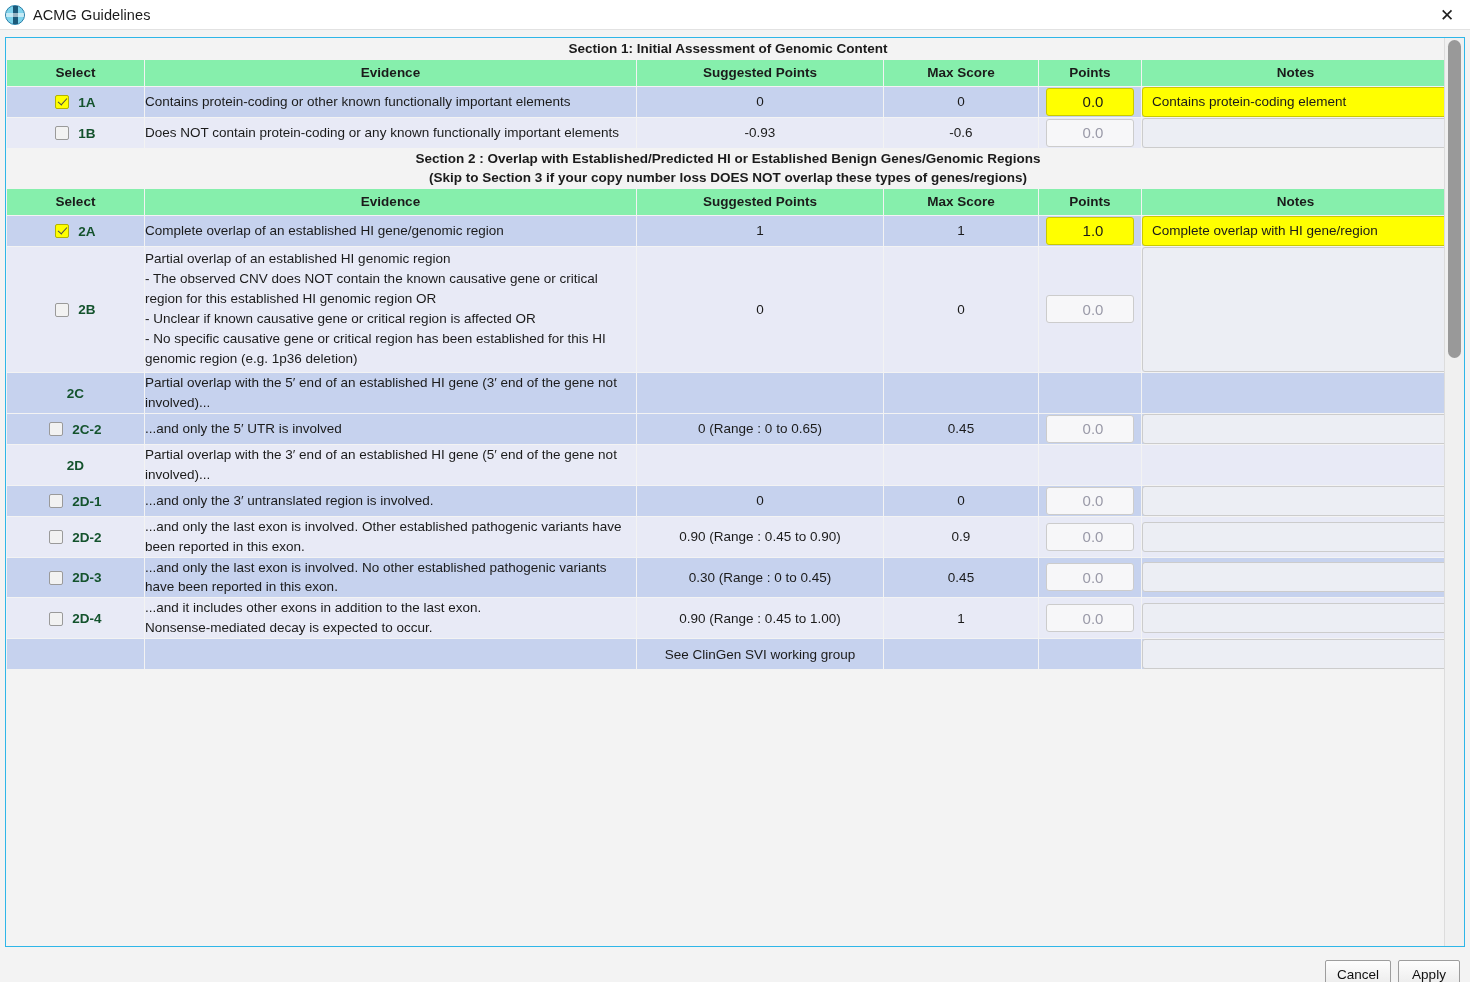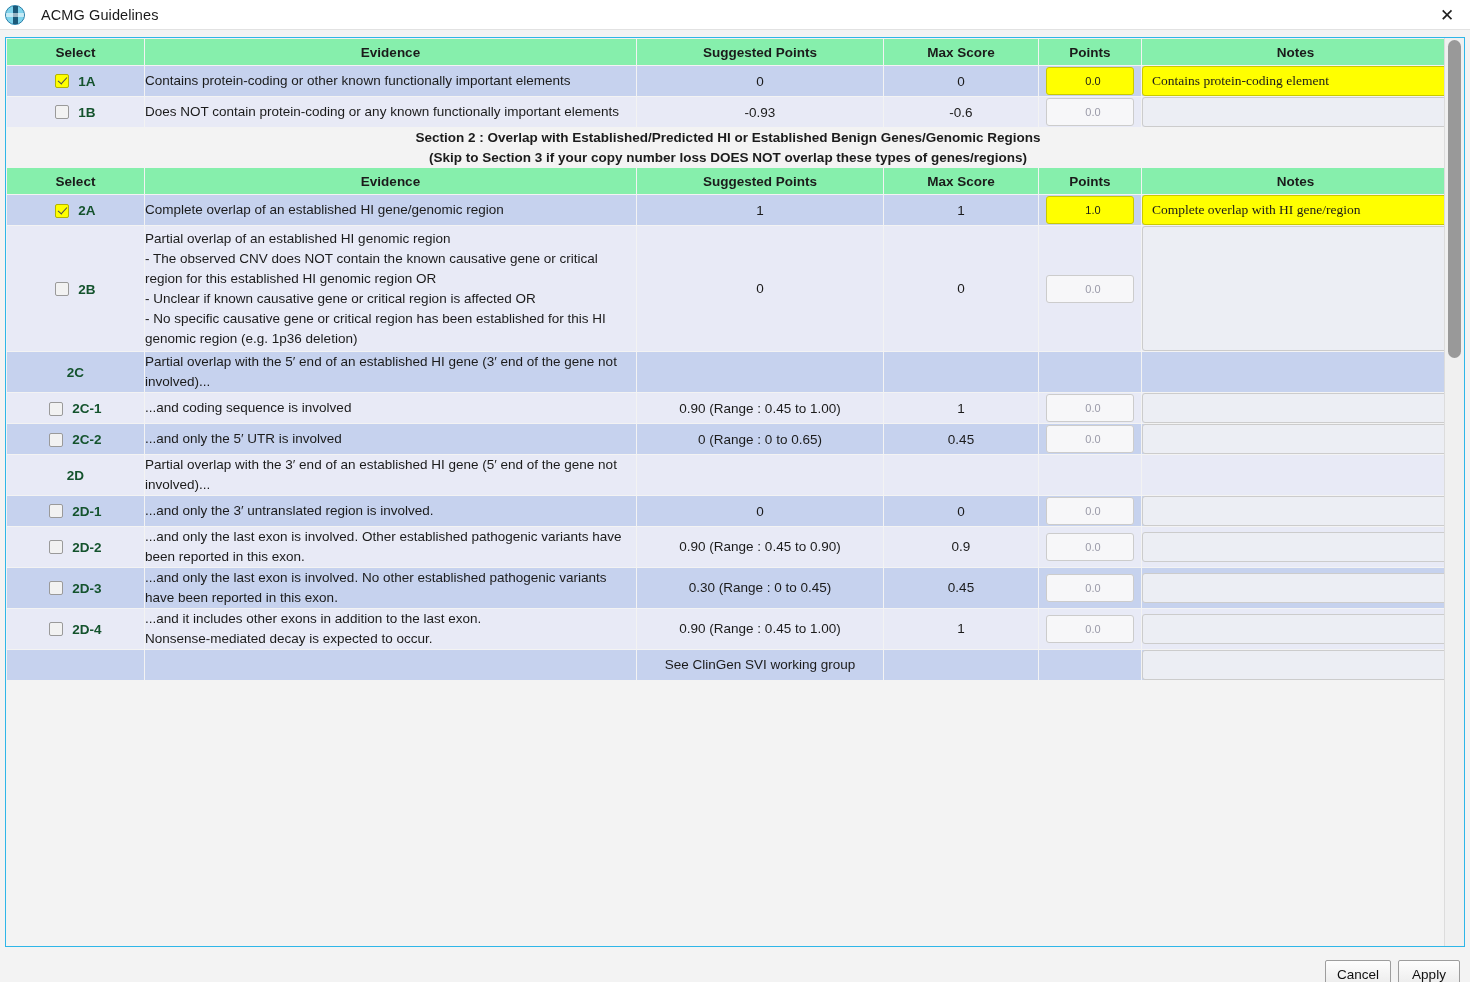--- a/index.html
+++ b/index.html
@@ -12,21 +12,20 @@
   }
 
   
   #titlebar {
     position: relative;
     height: 30px;
     background: #ffffff;
     border-bottom: 1px solid #e2e2e2;
     display: flex;
     align-items: center;
-    gap: 8px;
   }
   #app-logo {
     width: 20px; height: 20px;
     margin-left: 5px; margin-right: 8px;
     border-radius: 50%;
     background: #7fd3ec;
     border: 1px solid #2a7fa8;
     position: relative;
     flex: 0 0 auto;
   }
@@ -174,21 +173,21 @@
   .row-label.nocb { margin-left: 0; }
 
   .points-box {
     width: 88px;
     height: 28px;
     margin: 0 auto;
     border: 1px solid #ccc;
     border-radius: 3px;
     background: #f7f7f9;
     color: #9a9aa8;
-    font-size: 11px;
+    font-size: 15px;
     display: flex; align-items: center; justify-content: center;
     cursor: text;
     padding-left: 6px;
   }
   .points-box.active {
     background: #ffff00;
     border-color: #c9c900;
     color: #1a1a1a;
   }
   .notes-box {
@@ -198,21 +197,20 @@
     background: #eceef4;
     display: flex; align-items: center;
     padding: 0 9px;
     font-size: 13.5px;
     color: #1a1a1a;
     cursor: text;
   }
   .notes-box.active {
     background: #ffff00;
     border-color: #c9c900;
-    font-family: Liberation Serif, serif;
   }
   .notes-box.tall { height: 125px; align-items: flex-start; padding-top: 5px; }
 
   
   #vscroll {
     position: absolute;
     right: 0; top: 0;
     width: 20px; height: 100%;
     background: #f0f0f0;
     border-left: 1px solid #dcdcdc;
@@ -269,63 +267,66 @@
         <colgroup>
           <col class="c-select">
             <col class="c-evidence">
             <col class="c-suggest">
           <col class="c-max">
             <col class="c-points">
             <col class="c-notes">
         </colgroup>
         <tbody id="tbody">
             <tr>
-              <td class="col-head">Select</td>
-              <td class="col-head">Evidence</td>
-              <td class="col-head">Suggested Points</td>
-              <td class="col-head">Max Score</td>
-              <td class="col-head">Points</td>
-              <td class="col-head">Notes</td>
-            </tr>
-            <tr class="rowA">
-              <td class="cell-select"><span class="cb checked"></span><span class="row-label">1A</span></td>
-              <td class="cell-evidence">Contains protein-coding or other known functionally important elements</td>
-              <td class="cell-num">0</td>
-              <td class="cell-num">0</td>
-              <td class="cell-points">
-                <div class="points-box active">0.0</div>
-              </td>
-              <td class="cell-notes">
-                <div class="notes-box active">Contains protein-coding element</div>
-              </td>
-            </tr>
-            <tr class="rowB">
-              <td class="cell-select"><span class="cb"></span><span class="row-label">1B</span></td>
-              <td class="cell-evidence">Does NOT contain protein-coding or any known functionally important elements</td>
-              <td class="cell-num">-0.93</td>
-              <td class="cell-num">-0.6</td>
-              <td class="cell-points">
-                <div class="points-box">0.0</div>
-              </td>
-              <td class="cell-notes">
-                <div class="notes-box"></div>
-              </td>
-            </tr>
-            <tr>
-              <td class="section-title" colspan="6">Section 2 : Overlap with Established/Predicted HI or Established Benign Genes/Genomic Regions<br>(Skip to Section 3 if your copy number loss DOES NOT overlap these types of genes/regions)</td>
+              <td class="section-title" colspan="6">Section 1: Initial Assessment of Genomic Content</td>
             </tr>
             <tr>
               <td class="col-head">Select</td>
               <td class="col-head">Evidence</td>
               <td class="col-head">Suggested Points</td>
               <td class="col-head">Max Score</td>
               <td class="col-head">Points</td>
               <td class="col-head">Notes</td>
             </tr>
             <tr class="rowA">
+              <td class="cell-select"><span class="cb checked"></span><span class="row-label">1A</span></td>
+              <td class="cell-evidence">Contains protein-coding or other known functionally important elements</td>
+              <td class="cell-num">0</td>
+              <td class="cell-num">0</td>
+              <td class="cell-points">
+                <div class="points-box active">0.0</div>
+              </td>
+              <td class="cell-notes">
+                <div class="notes-box active">Contains protein-coding element</div>
+              </td>
+            </tr>
+            <tr class="rowB">
+              <td class="cell-select"><span class="cb"></span><span class="row-label">1B</span></td>
+              <td class="cell-evidence">Does NOT contain protein-coding or any known functionally important elements</td>
+              <td class="cell-num">-0.93</td>
+              <td class="cell-num">-0.6</td>
+              <td class="cell-points">
+                <div class="points-box">0.0</div>
+              </td>
+              <td class="cell-notes">
+                <div class="notes-box"></div>
+              </td>
+            </tr>
+            <tr>
+              <td class="section-title" colspan="6">Section 2 : Overlap with Established/Predicted HI or Established Benign Genes/Genomic Regions<br>(Skip to Section 3 if your copy number loss DOES NOT overlap these types of genes/regions)</td>
+            </tr>
+            <tr>
+              <td class="col-head">Select</td>
+              <td class="col-head">Evidence</td>
+              <td class="col-head">Suggested Points</td>
+              <td class="col-head">Max Score</td>
+              <td class="col-head">Points</td>
+              <td class="col-head">Notes</td>
+            </tr>
+            <tr class="rowA">
               <td class="cell-select"><span class="cb checked"></span><span class="row-label">2A</span></td>
               <td class="cell-evidence">Complete overlap of an established HI gene/genomic region</td>
               <td class="cell-num">1</td>
               <td class="cell-num">1</td>
               <td class="cell-points">
                 <div class="points-box active">1.0</div>
               </td>
               <td class="cell-notes">
                 <div class="notes-box active">Complete overlap with HI gene/region</div>
               </td>
@@ -342,32 +343,20 @@
                 <div class="notes-box tall"></div>
               </td>
             </tr>
             <tr class="rowA">
               <td class="cell-select"><span class="row-label nocb">2C</span></td>
               <td class="cell-evidence">Partial overlap with the 5′ end of an established HI gene (3′ end of the gene not involved)...</td>
               <td class="cell-num"></td>
               <td class="cell-num"></td>
               <td class="cell-points"></td>
               <td class="cell-notes"></td>
-            </tr>
-            <tr class="rowB">
-              <td class="cell-select"><span class="cb"></span><span class="row-label">2C-1</span></td>
-              <td class="cell-evidence">...and coding sequence is involved</td>
-              <td class="cell-num">0.90 (Range : 0.45 to 1.00)</td>
-              <td class="cell-num">1</td>
-              <td class="cell-points">
-                <div class="points-box">0.0</div>
-              </td>
-              <td class="cell-notes">
-                <div class="notes-box"></div>
-              </td>
             </tr>
             <tr class="rowA">
               <td class="cell-select"><span class="cb"></span><span class="row-label">2C-2</span></td>
               <td class="cell-evidence">...and only the 5′ UTR is involved</td>
               <td class="cell-num">0 (Range : 0 to 0.65)</td>
               <td class="cell-num">0.45</td>
               <td class="cell-points">
                 <div class="points-box">0.0</div>
               </td>
               <td class="cell-notes">

